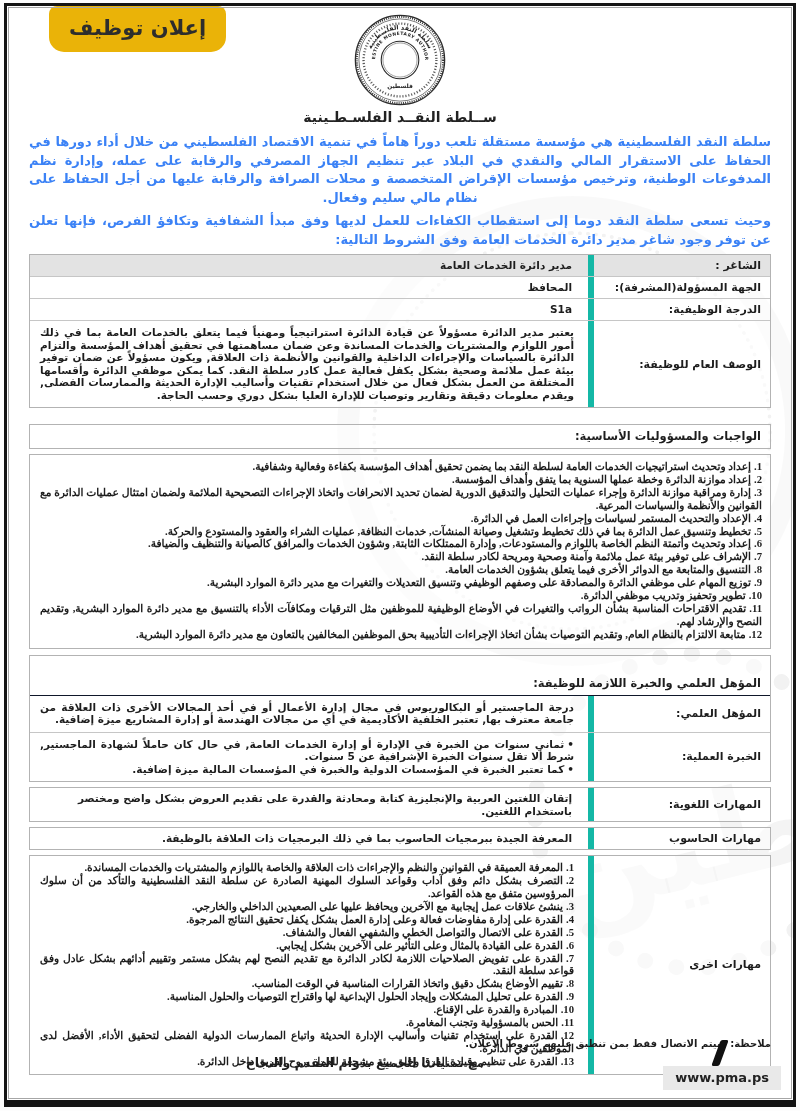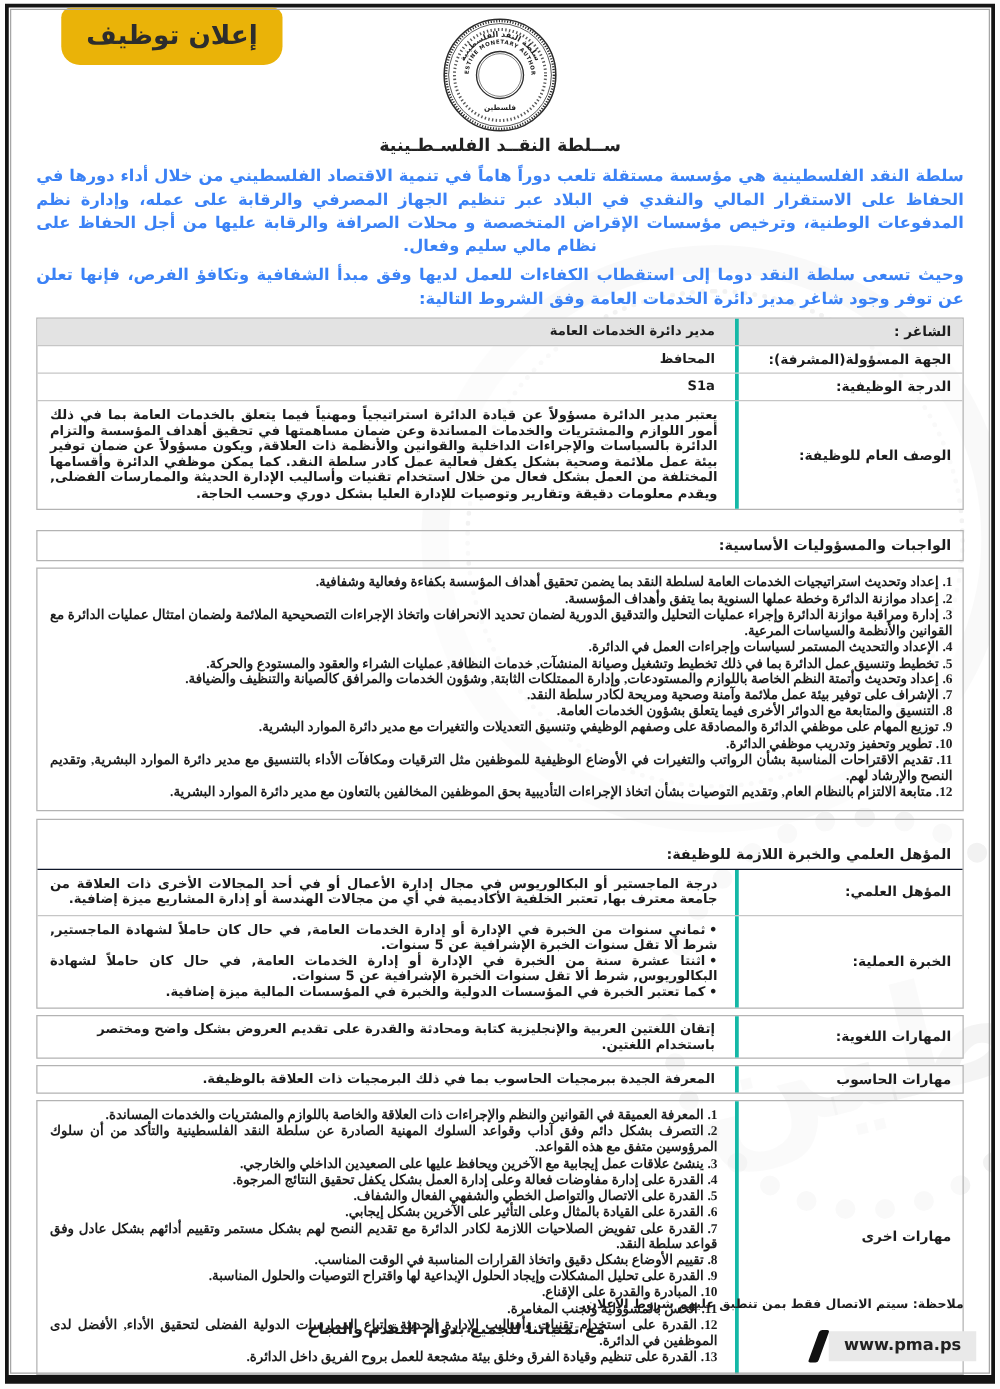--- a/index.html
+++ b/index.html
@@ -40,21 +40,21 @@
 
   .intro { font-size: 13px; line-height: 18.5px; text-align: justify; color: #3b82f6; }
   .intro.p1 { margin-top: 8px; text-align-last: center; }
   .intro.p2 { margin-top: 5px; text-align-last: right; }
 
   .box { border: 1px solid #b3b3b3; background: rgba(255,255,255,0.55); }
   .mt5 { margin-top: 5px; } .mt6 { margin-top: 6px; }
   .trow { display: flex; border-top: 1px solid #c6c6c6; }
   .trow:first-child { border-top: none; }
   .tlabel {
-    width: 182px; flex: 0 0 182px; border-left: 3px solid #14b8a6;
+    width: 182px; flex: 0 0 182px; border-left: 6px solid #14b8a6;
     padding: 4px 9px; font-size: 11px; display: flex; align-items: center;
   }
   .tvalue {
     flex: 1; padding: 4px 16px 4px 10px; font-size: 10.5px; line-height: 12.5px;
     display: flex; align-items: center; justify-content: flex-start;
   }
   .tvalue.justified { display: block; text-align: justify; padding: 5px 14px 6px 10px; }
   .info-table .trow:first-child { background: #e3e3e3; }
 
   .hdr-box { padding: 4px 9px 5px; font-size: 11.5px; margin-top: 16px; }
@@ -66,21 +66,21 @@
 
   .bullets { display: block; }
   .bullets .li { font-size: 10.5px; line-height: 12.5px; text-align: justify; }
 
   .other-label { align-items: center; }
 
   .note { position: absolute; z-index: 2; right: 22px; bottom: 51px; font-size: 10px; direction: rtl; }
   .closing { position: absolute; z-index: 2; left: 0; right: 0; bottom: 30px; text-align: center;
     font-size: 12.5px; direction: rtl; transform: translateX(-35px); }
 
-  .website { position: absolute; z-index: 2; right: 12px; bottom: 10px; display: flex; align-items: center; direction: ltr; }
+  .website { position: absolute; z-index: 2; right: 12px; bottom: 10px; display: flex; align-items: center; direction: ltr; flex-direction: column; }
   .slash {
     width: 8px; height: 26px; background: #111; transform: skewX(-20deg);
     border-radius: 2px; margin-right: 4px;
   }
   .site-box { background: #e9e9e9; color: #222; font-size: 13px; padding: 4px 12px 5px; }
 </style>
 </head>
 <body>
 
 <div class="page">
@@ -164,21 +164,20 @@
       <div class="hdr-box" style="border-bottom:1px solid #0f172a;">المؤهل العلمي والخبرة اللازمة للوظيفة:</div>
       <div class="trow" style="border-top:none;">
         <div class="tlabel">المؤهل العلمي:</div>
         <div class="tvalue justified">درجة الماجستير أو البكالوريوس في مجال إدارة الأعمال أو في أحد المجالات الأخرى ذات العلاقة من جامعة معترف بها, تعتبر الخلفية الأكاديمية في أي من مجالات الهندسة أو إدارة المشاريع ميزة إضافية.</div>
       </div>
       <div class="trow">
         <div class="tlabel">الخبرة العملية:</div>
         <div class="tvalue justified bullets">
 
         <div class="li"><span class="num">•</span><span class="txt">ثماني سنوات من الخبرة في الإدارة أو إدارة الخدمات العامة, في حال كان حاملاً لشهادة الماجستير, شرط ألا تقل سنوات الخبرة الإشرافية عن 5 سنوات.</span></div>
-            <div class="li"><span class="num">•</span><span class="txt">اثنتا عشرة سنة من الخبرة في الإدارة أو إدارة الخدمات العامة, في حال كان حاملاً لشهادة البكالوريوس, شرط ألا تقل سنوات الخبرة الإشرافية عن 5 سنوات.</span></div>
             <div class="li"><span class="num">•</span><span class="txt">كما تعتبر الخبرة في المؤسسات الدولية والخبرة في المؤسسات المالية ميزة إضافية.</span></div>
           </div>
       </div>
     </div>
 
     <div class="box mt5">
       <div class="trow">
         <div class="tlabel">المهارات اللغوية:</div>
         <div class="tvalue">إتقان اللغتين العربية والإنجليزية كتابة ومحادثة والقدرة على تقديم العروض بشكل واضح ومختصر باستخدام اللغتين.</div>
       </div>

